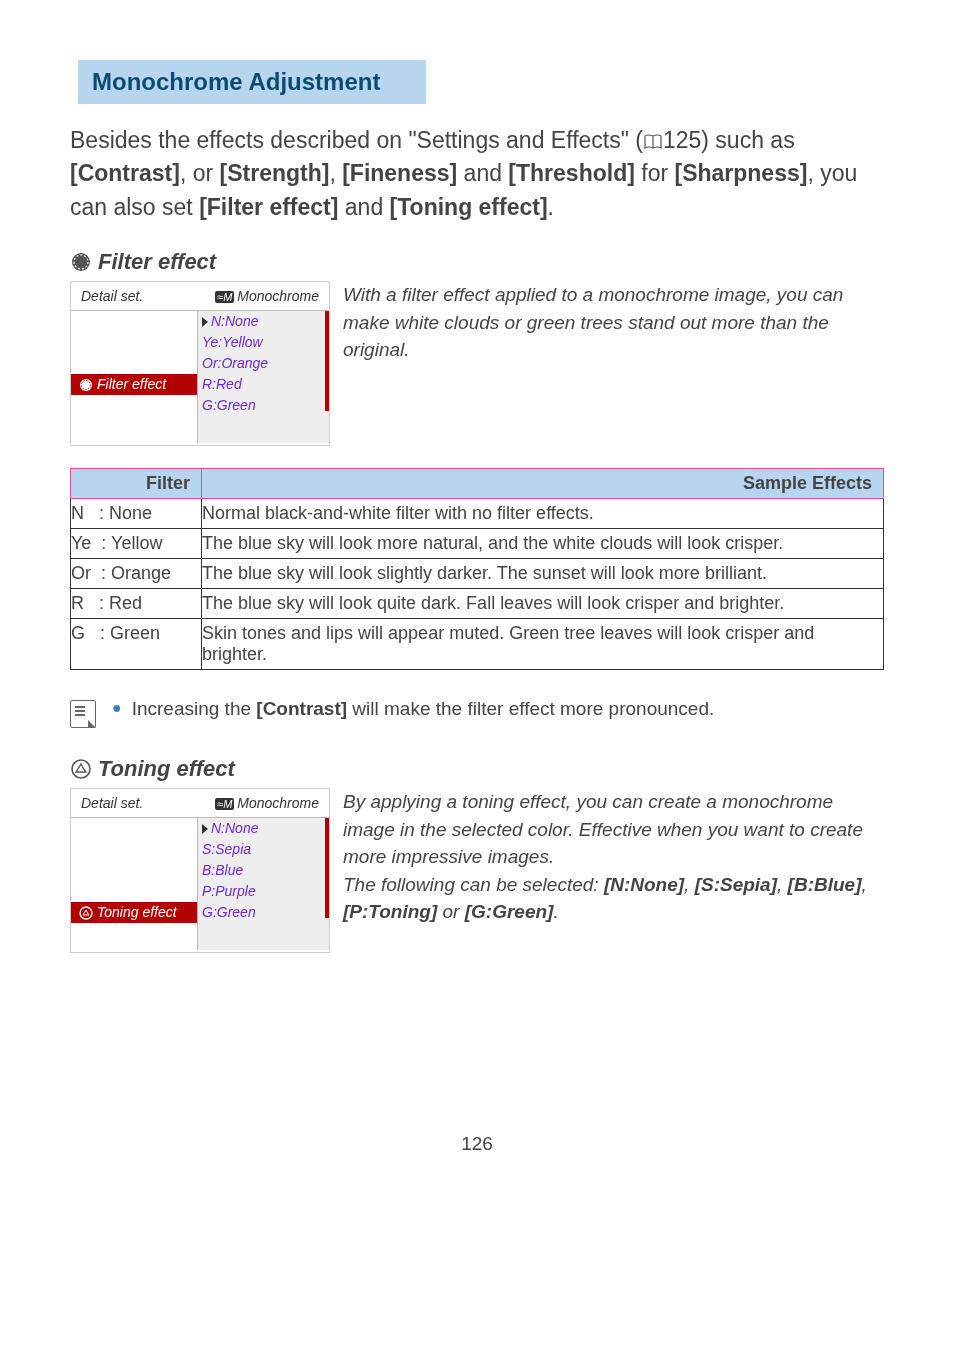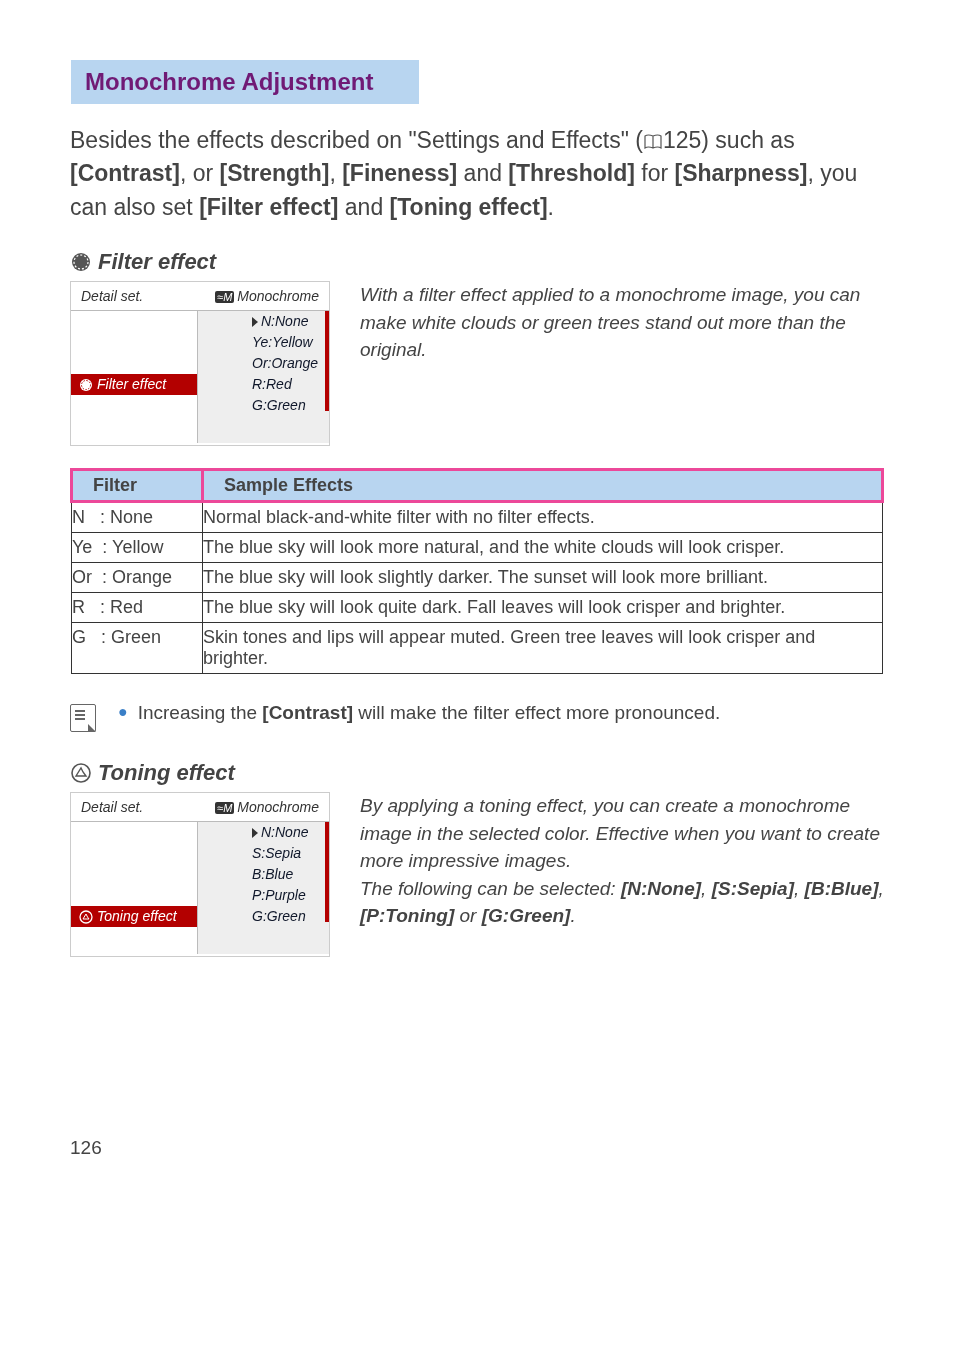--- a/index.html
+++ b/index.html
@@ -11,22 +11,22 @@
     width: 954px;
   }
   .page {
     padding: 40px 70px 20px 70px;
   }
   .section-title {
     background: #b8d5f0;
     padding: 8px 14px;
     font-size: 24px;
     font-weight: bold;
-    color: #701a75;
-    margin: 20px 1px;
+    color: #0c4a6e;
+    margin: 20px 8px;
     display: inline-block;
     width: 320px;
   }
   .intro {
     font-size: 23px;
     line-height: 1.45;
     margin: 0 0 25px 0;
   }
   .sub-section {
     margin-top: 10px;
@@ -43,21 +43,21 @@
   .sub-title .icon {
     width: 22px;
     height: 22px;
     display: inline-flex;
     align-items: center;
     justify-content: center;
     color: #555;
   }
   .sub-body {
     display: flex;
-    gap: 30px;
+    gap: 13px;
     align-items: flex-start;
   }
   .sub-desc {
     flex: 1;
     font-size: 19px;
     line-height: 1.45;
   }
   .lcd {
     width: 260px;
     height: 165px;
@@ -109,23 +109,22 @@
     width: 14px; height: 14px; display:inline-block;
   }
   .lcd-right {
     flex: 1;
     background: #eee;
     border-left: 1px solid #bbb;
   }
   .lcd-opt {
     height: 21px;
     line-height: 21px;
-    padding: 0 10px;
-    color: #0f172a;
-    margin-left: 44px;
+    padding: 0 4px;
+    color: #6d28d9;
   }
   .lcd-opt.sel {
     font-weight: normal;
   }
   .play-marker {
     display:inline-block;
     width:0;height:0;
     border-top:5px solid transparent;
     border-bottom:5px solid transparent;
     border-left:6px solid #333;
@@ -133,42 +132,42 @@
     vertical-align: middle;
   }
   .table {
     width: 100%;
     border-collapse: collapse;
     margin-top: 22px;
   }
   .table th {
     background: #b8d5f0;
     font-weight: bold;
-    text-align: left;
-    border: 3px solid #ec4899;
-    padding: 4px 20px;
+    text-align: right;
+    border: 1px solid #ec4899;
+    padding: 4px 11px;
     font-size: 18px;
     color:#444;
   }
   .table td {
     border: 1px solid #333;
     padding: 4px 0;
     font-size: 18px;
     vertical-align: top;
     color:#444;
   }
   .filter-col {
     width: 130px;
     white-space: pre;
     font-family: Arial, sans-serif;
   }
   .note-box {
     display: flex;
     align-items: flex-start;
-    gap: 22px;
+    gap: 16px;
     margin: 28px 0;
   }
   .note-icon {
     width: 24px;
     height: 26px;
     border: 1.5px solid #666;
     border-radius: 2px;
     position: relative;
     flex-shrink:0;
     margin-top:2px;
@@ -194,20 +193,21 @@
     flex:1;
   }
   .note-bullet {
     color:#3a7fc7;
     font-size:16px;
     margin-right:10px;
     position:relative;
     top:-2px;
   }
   .page-num {
+    text-align: center;
     font-size: 19px;
     margin-top: 180px;
     color:#444;
   }
   .lcd-sidebar-strip {
     position:absolute;
     right:0; top:0;
     width:4px; height:100px;
     background:#b30000;
   }

